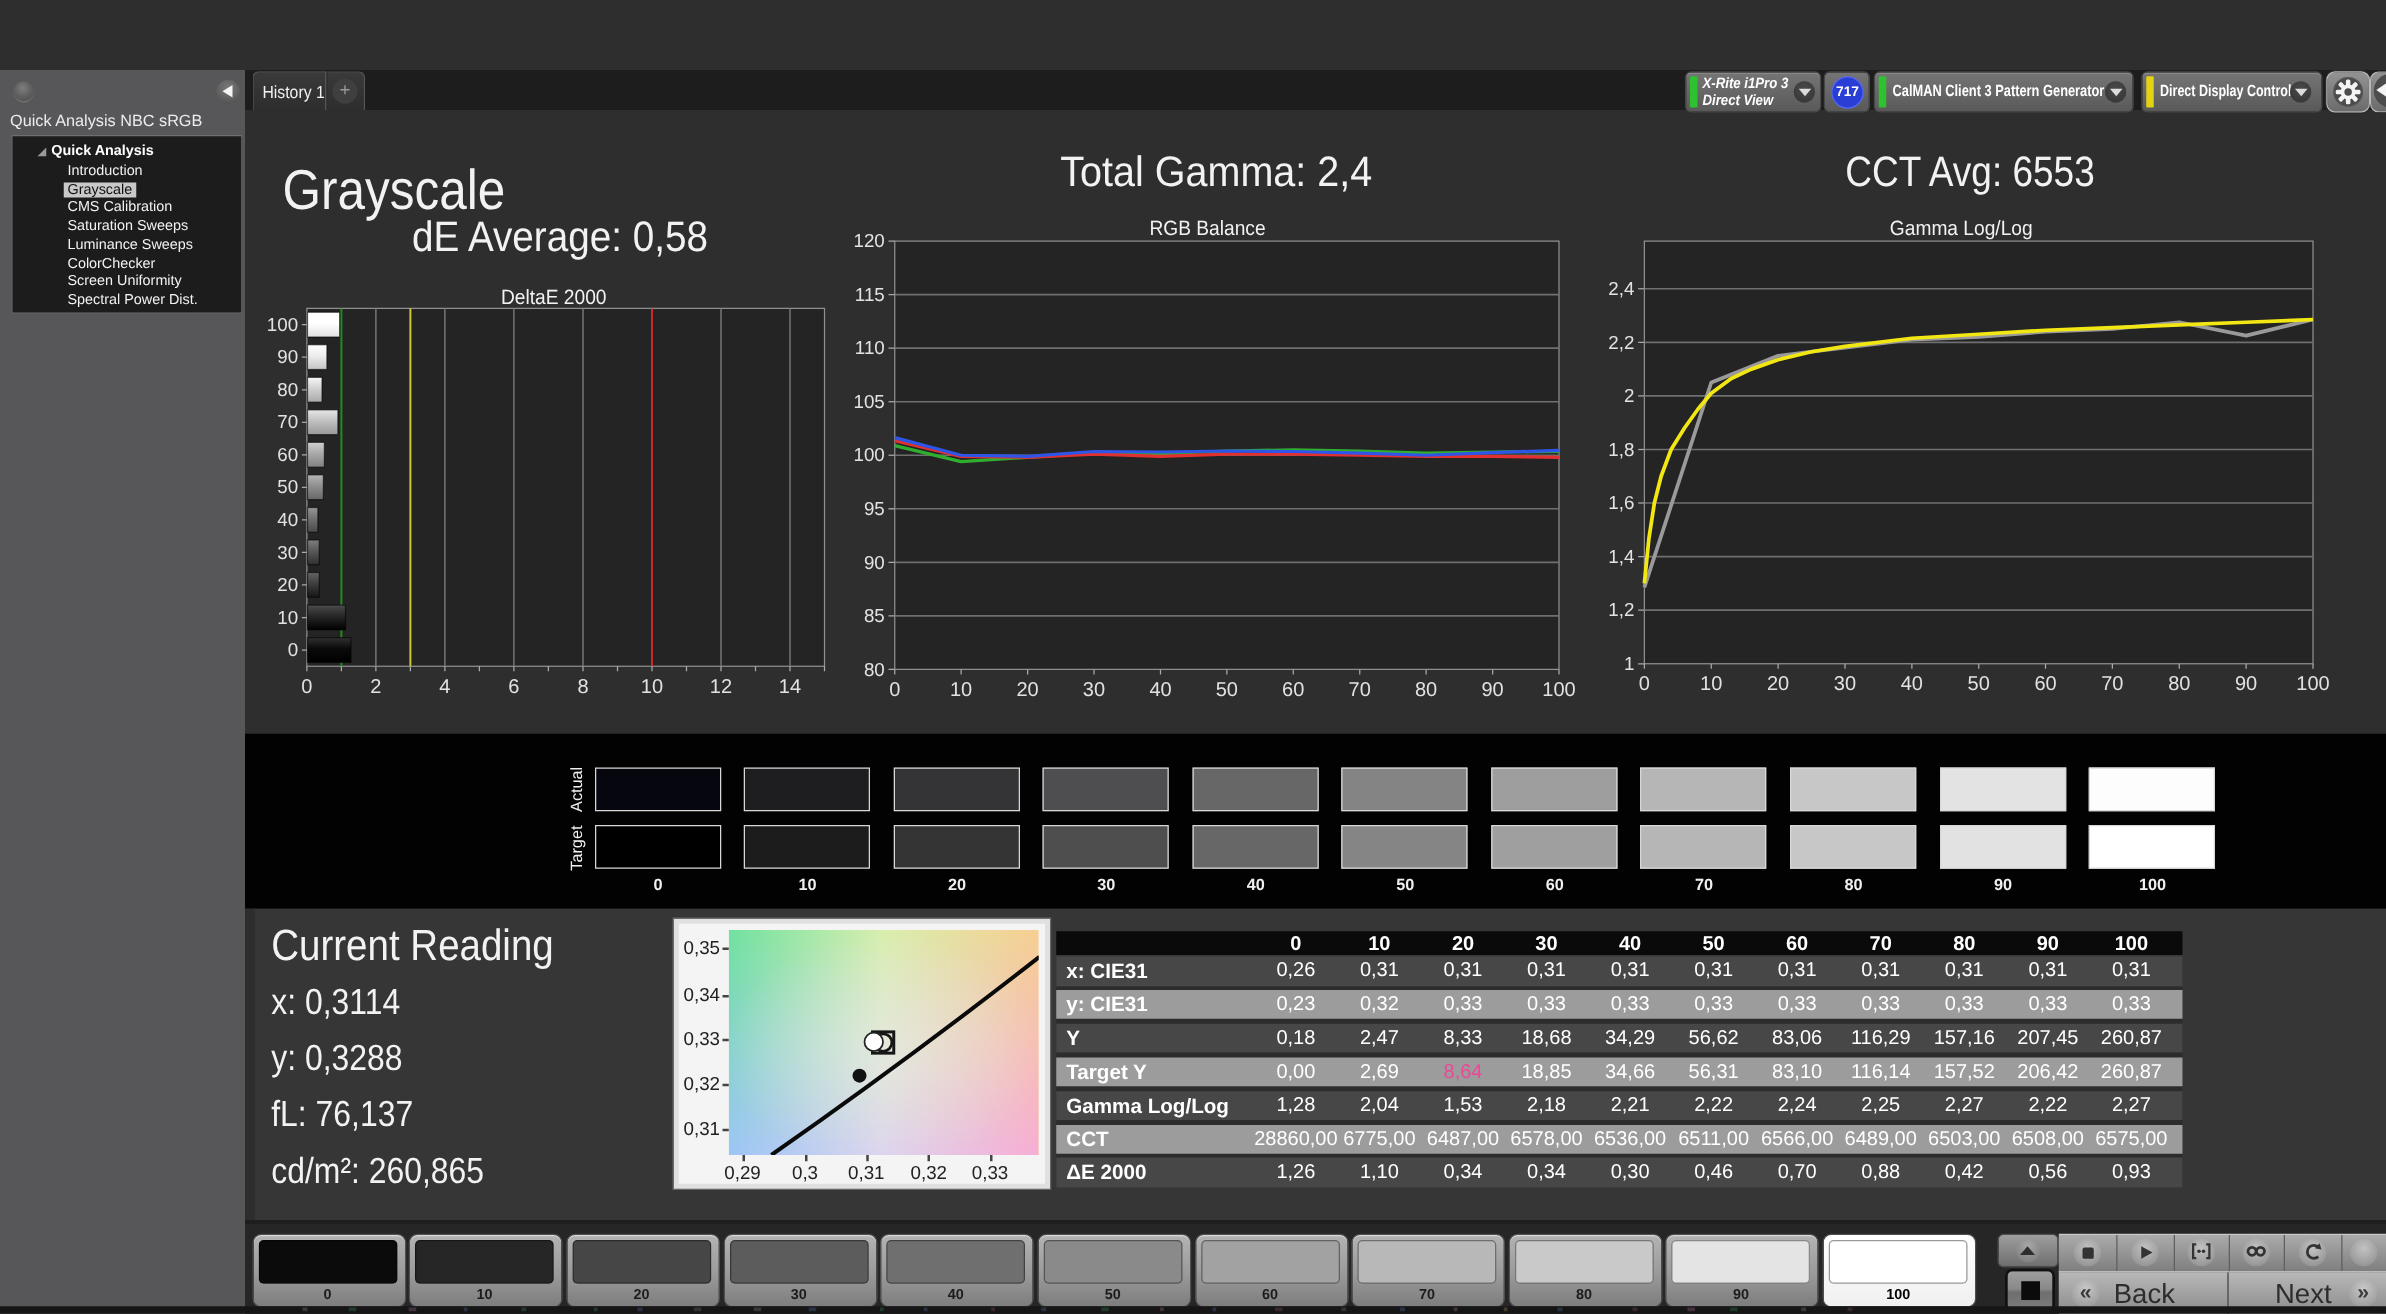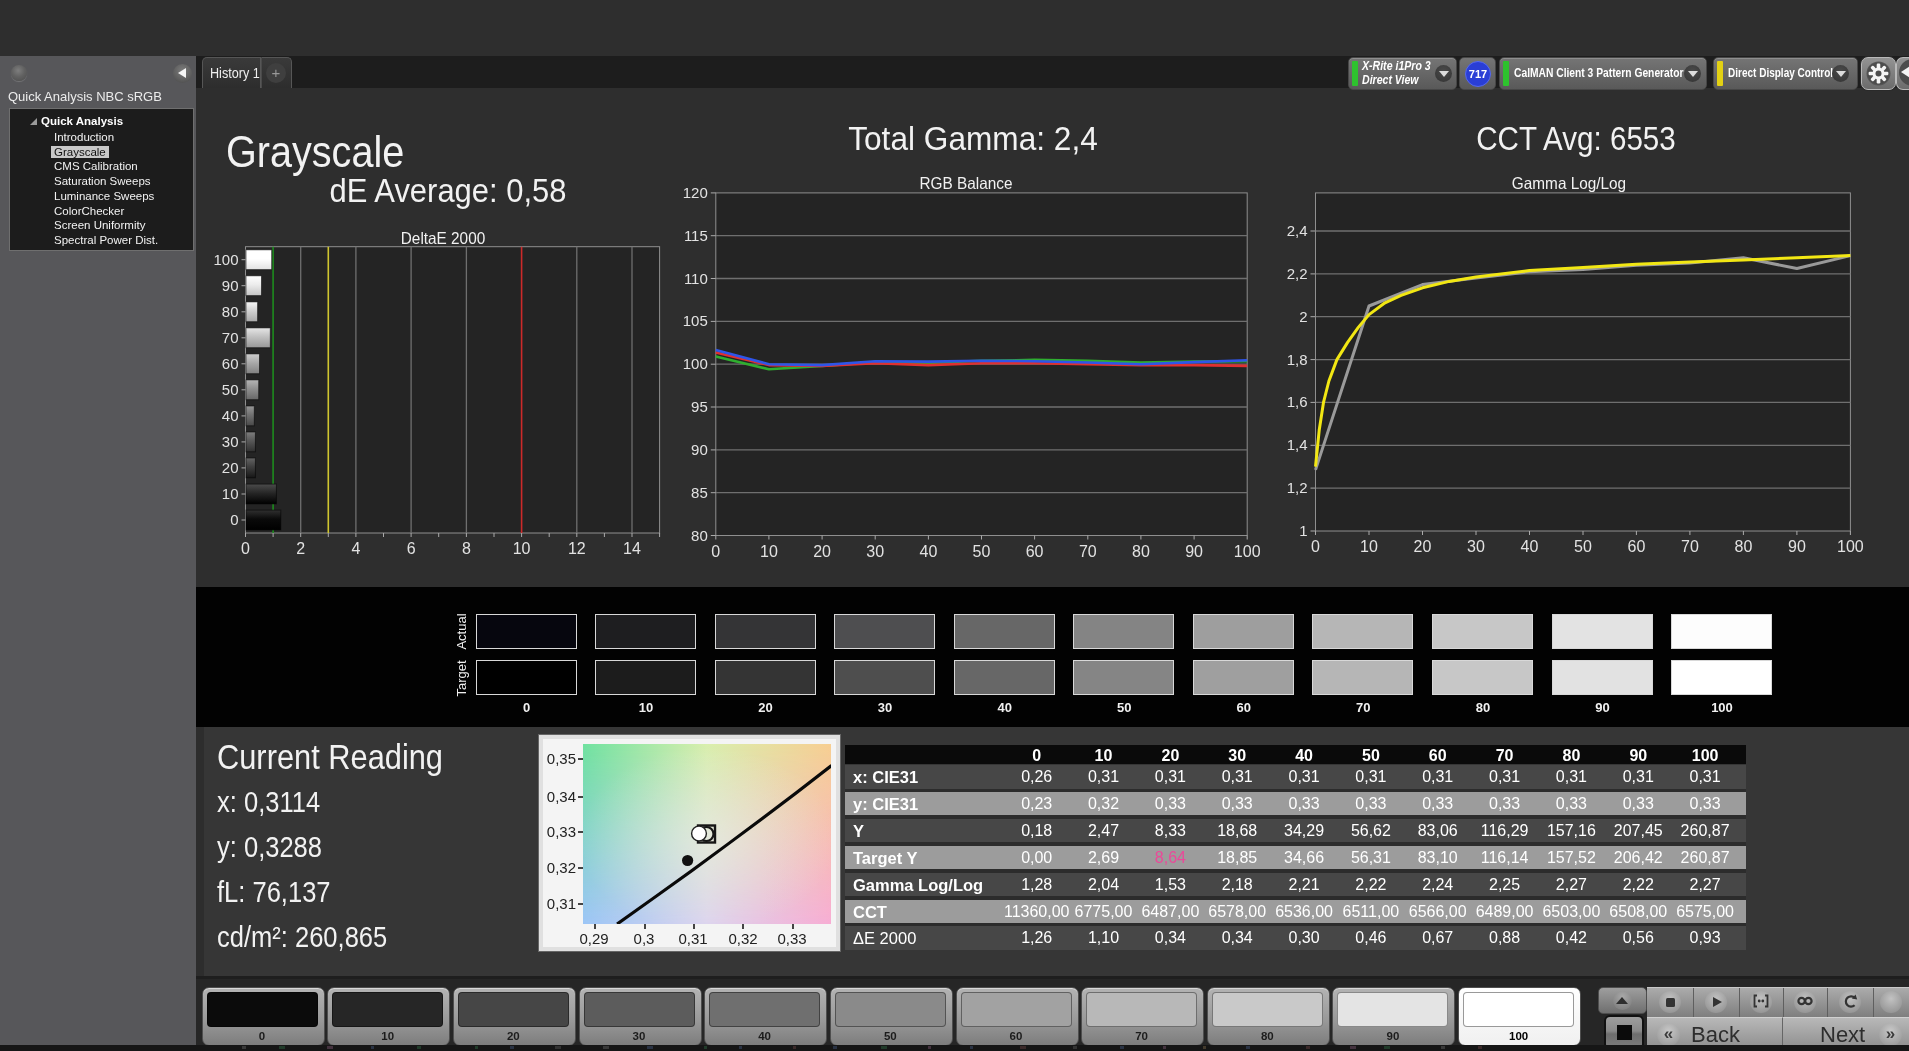--- a/index.html
+++ b/index.html
@@ -520,40 +520,40 @@
 <div class="abs" style="left:1203.8px;top:875.6px;width:66.8px;text-align:center;font-size:16px;font-weight:400;color:#fff;">2,18</div>
 <div class="abs" style="left:1270.7px;top:875.6px;width:66.8px;text-align:center;font-size:16px;font-weight:400;color:#fff;">2,21</div>
 <div class="abs" style="left:1337.5px;top:875.6px;width:66.8px;text-align:center;font-size:16px;font-weight:400;color:#fff;">2,22</div>
 <div class="abs" style="left:1404.3px;top:875.6px;width:66.8px;text-align:center;font-size:16px;font-weight:400;color:#fff;">2,24</div>
 <div class="abs" style="left:1471.2px;top:875.6px;width:66.8px;text-align:center;font-size:16px;font-weight:400;color:#fff;">2,25</div>
 <div class="abs" style="left:1538.0px;top:875.6px;width:66.8px;text-align:center;font-size:16px;font-weight:400;color:#fff;">2,27</div>
 <div class="abs" style="left:1604.9px;top:875.6px;width:66.8px;text-align:center;font-size:16px;font-weight:400;color:#fff;">2,22</div>
 <div class="abs" style="left:1671.7px;top:875.6px;width:66.8px;text-align:center;font-size:16px;font-weight:400;color:#fff;">2,27</div>
 <div class="abs" style="left:845px;top:899.5px;width:901.0px;height:23.50px;background:#9c9c9c;"></div>
 <div class="abs" style="left:853px;top:902.5px;font-size:16.5px;font-weight:700;color:#fff;">CCT</div>
-<div class="abs" style="left:1003.3px;top:902.5px;width:66.8px;text-align:center;font-size:16px;font-weight:400;color:#fff;">11360,00</div>
+<div class="abs" style="left:1003.3px;top:902.5px;width:66.8px;text-align:center;font-size:16px;font-weight:400;color:#fff;">28860,00</div>
 <div class="abs" style="left:1070.1px;top:902.5px;width:66.8px;text-align:center;font-size:16px;font-weight:400;color:#fff;">6775,00</div>
 <div class="abs" style="left:1137.0px;top:902.5px;width:66.8px;text-align:center;font-size:16px;font-weight:400;color:#fff;">6487,00</div>
 <div class="abs" style="left:1203.8px;top:902.5px;width:66.8px;text-align:center;font-size:16px;font-weight:400;color:#fff;">6578,00</div>
 <div class="abs" style="left:1270.7px;top:902.5px;width:66.8px;text-align:center;font-size:16px;font-weight:400;color:#fff;">6536,00</div>
 <div class="abs" style="left:1337.5px;top:902.5px;width:66.8px;text-align:center;font-size:16px;font-weight:400;color:#fff;">6511,00</div>
 <div class="abs" style="left:1404.3px;top:902.5px;width:66.8px;text-align:center;font-size:16px;font-weight:400;color:#fff;">6566,00</div>
 <div class="abs" style="left:1471.2px;top:902.5px;width:66.8px;text-align:center;font-size:16px;font-weight:400;color:#fff;">6489,00</div>
 <div class="abs" style="left:1538.0px;top:902.5px;width:66.8px;text-align:center;font-size:16px;font-weight:400;color:#fff;">6503,00</div>
 <div class="abs" style="left:1604.9px;top:902.5px;width:66.8px;text-align:center;font-size:16px;font-weight:400;color:#fff;">6508,00</div>
 <div class="abs" style="left:1671.7px;top:902.5px;width:66.8px;text-align:center;font-size:16px;font-weight:400;color:#fff;">6575,00</div>
 <div class="abs" style="left:845px;top:926.4px;width:901.0px;height:23.50px;background:#474747;"></div>
-<div class="abs" style="left:853px;top:929.4px;font-size:16.5px;font-weight:400;color:#fff;">ΔE 2000</div>
+<div class="abs" style="left:853px;top:929.4px;font-size:16.5px;font-weight:700;color:#fff;">ΔE 2000</div>
 <div class="abs" style="left:1003.3px;top:929.4px;width:66.8px;text-align:center;font-size:16px;font-weight:400;color:#fff;">1,26</div>
 <div class="abs" style="left:1070.1px;top:929.4px;width:66.8px;text-align:center;font-size:16px;font-weight:400;color:#fff;">1,10</div>
 <div class="abs" style="left:1137.0px;top:929.4px;width:66.8px;text-align:center;font-size:16px;font-weight:400;color:#fff;">0,34</div>
 <div class="abs" style="left:1203.8px;top:929.4px;width:66.8px;text-align:center;font-size:16px;font-weight:400;color:#fff;">0,34</div>
 <div class="abs" style="left:1270.7px;top:929.4px;width:66.8px;text-align:center;font-size:16px;font-weight:400;color:#fff;">0,30</div>
 <div class="abs" style="left:1337.5px;top:929.4px;width:66.8px;text-align:center;font-size:16px;font-weight:400;color:#fff;">0,46</div>
-<div class="abs" style="left:1404.3px;top:929.4px;width:66.8px;text-align:center;font-size:16px;font-weight:400;color:#fff;">0,67</div>
+<div class="abs" style="left:1404.3px;top:929.4px;width:66.8px;text-align:center;font-size:16px;font-weight:400;color:#fff;">0,70</div>
 <div class="abs" style="left:1471.2px;top:929.4px;width:66.8px;text-align:center;font-size:16px;font-weight:400;color:#fff;">0,88</div>
 <div class="abs" style="left:1538.0px;top:929.4px;width:66.8px;text-align:center;font-size:16px;font-weight:400;color:#fff;">0,42</div>
 <div class="abs" style="left:1604.9px;top:929.4px;width:66.8px;text-align:center;font-size:16px;font-weight:400;color:#fff;">0,56</div>
 <div class="abs" style="left:1671.7px;top:929.4px;width:66.8px;text-align:center;font-size:16px;font-weight:400;color:#fff;">0,93</div>
 <div class="abs" style="left:196px;top:976px;width:1713px;height:75px;background:#262626;border-top:3px solid #1e1e1e;box-sizing:border-box;"></div>
 <div class="abs" style="left:201.5px;top:987px;width:121px;height:57px;border-radius:7px;background:linear-gradient(#b3b3b3 0%,#9a9a9a 55%,#7d7d7d 100%);border:1px solid #4e4e4e;box-shadow:inset 0 1px 0 rgba(255,255,255,.5);"></div>
 <div class="abs" style="left:206.5px;top:992px;width:109px;height:33px;border-radius:4px;background:#0b0b0b;border:1px solid rgba(0,0,0,.4);"></div>
 <div class="abs" style="left:201.5px;top:1030px;width:121px;text-align:center;font-size:11.5px;font-weight:700;color:#1c1c1c;">0</div>
 <div class="abs" style="left:327.2px;top:987px;width:121px;height:57px;border-radius:7px;background:linear-gradient(#b3b3b3 0%,#9a9a9a 55%,#7d7d7d 100%);border:1px solid #4e4e4e;box-shadow:inset 0 1px 0 rgba(255,255,255,.5);"></div>
 <div class="abs" style="left:332.2px;top:992px;width:109px;height:33px;border-radius:4px;background:#262626;border:1px solid rgba(0,0,0,.4);"></div>

